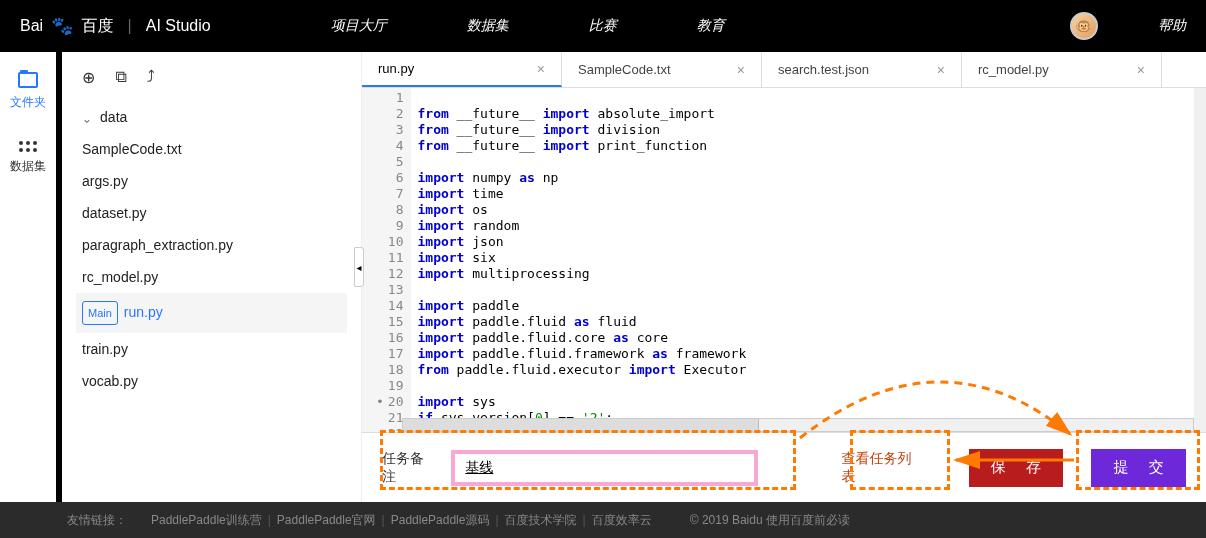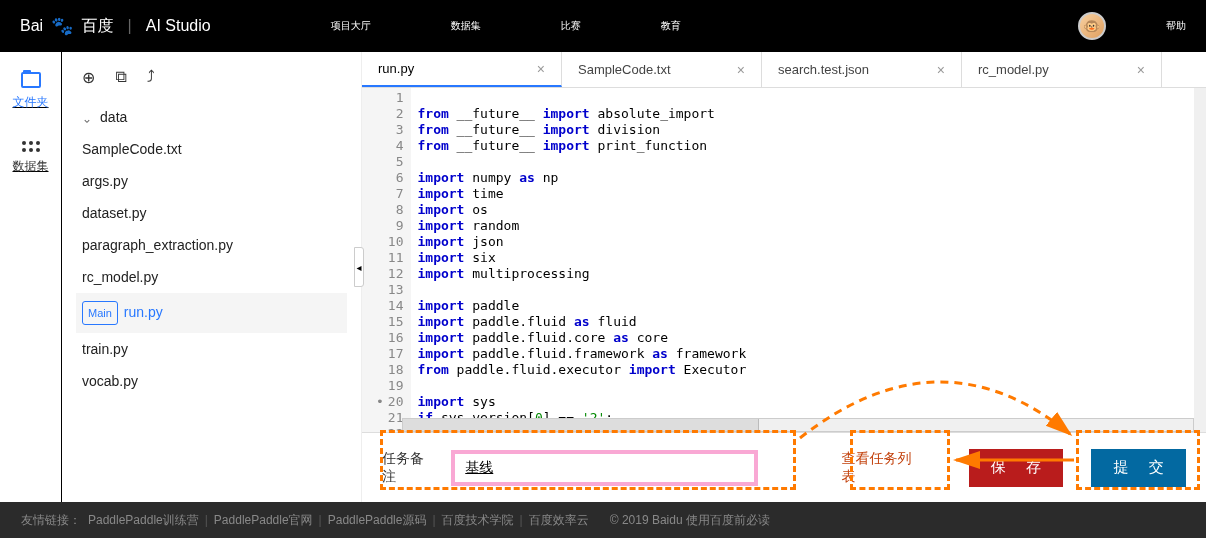--- a/index.html
+++ b/index.html
@@ -3,27 +3,27 @@
 <meta charset="utf-8">
 <style>
   * { box-sizing: border-box; margin: 0; padding: 0; }
   body { font-family: Arial, "Microsoft YaHei", sans-serif; font-size: 13px; background: #fff; width: 1206px; height: 538px; overflow: hidden; position: relative; }
   
   .header { background: #000; height: 52px; display: flex; align-items: center; padding: 0 20px; color: #fff; }
   .logo { display: flex; align-items: center; gap: 8px; font-size: 16px; font-weight: 500; }
   .paw { font-size: 18px; }
   .divider { margin: 0 6px; color: #666; }
   .nav { display: flex; gap: 80px; margin-left: 120px; }
-  .nav-item { color: #fff; font-size: 10px; cursor: pointer; }
+  .nav-item { color: #fff; font-size: 14px; cursor: pointer; font-style: italic; }
   .header-right { margin-left: auto; display: flex; align-items: center; gap: 60px; }
   .avatar { width: 28px; height: 28px; border-radius: 50%; background: linear-gradient(135deg,#f8d0a0,#e0a060); border: 2px solid #ccc; display: flex; align-items: center; justify-content: center; font-size: 14px; }
   
   .main { display: flex; height: 450px; }
   
-  .sidebar-narrow { width: 62px; border-right: 1px solid #000000; display: flex; flex-direction: column; align-items: center; padding-top: 20px; gap: 30px; text-decoration: underline; }
+  .sidebar-narrow { width: 62px; border-right: 6px solid #000000; display: flex; flex-direction: column; align-items: center; padding-top: 20px; gap: 30px; }
   .sb-item { display: flex; flex-direction: column; align-items: center; gap: 6px; cursor: pointer; font-size: 12px; color: #333; }
   .sb-item.active { color: #2878ff; }
   .sb-icon { width: 20px; height: 16px; border: 2px solid currentColor; border-radius: 2px; position: relative; }
   .sb-icon.folder::before { content:''; position:absolute; top:-4px; left:0; width:8px; height:3px; background: currentColor; border-radius:1px 1px 0 0; }
   .dots { display:grid; grid-template-columns: repeat(3,4px); gap:3px; }
   .dots span { width:4px; height:4px; border-radius:50%; background:#333; }
   
   .sidebar-files { width: 300px; border-right: 1px solid #eee; padding-top: 10px; }
   .file-toolbar { display: flex; gap: 20px; padding: 6px 20px 14px; color: #333; }
   .file-toolbar span { cursor: pointer; font-size: 16px; }
@@ -55,30 +55,30 @@
   .hscroll { position:absolute; bottom:0; left:40px; right:12px; height:14px; background:#f0f0f0; border:1px solid #ccc; }
   .hscroll-thumb { position:absolute; left:0; top:0; height:100%; width:45%; background:#ddd; border-right:1px solid #bbb; }
   .vscroll { position:absolute; top:36px; right:0; bottom:70px; width:12px; background:#f0f0f0; }
   
   .bottom-bar { height: 70px; border-top: 1px solid #ddd; display: flex; align-items: center; padding: 0 20px; gap: 14px; position: relative; }
   .task-label { font-size: 14px; color: #333; }
   .task-input { width: 310px; height: 36px; border: 4px solid #f9a8d4; padding: 0 10px; font-size: 14px; text-decoration: underline; }
   .link-tasks { color: #c2410c; font-size: 14px; cursor: pointer; margin-left: 70px; }
   .btn { width: 96px; height: 38px; border: none; font-size: 15px; cursor: pointer; letter-spacing: 8px; text-indent:8px; }
   .btn-save { background: #b91c1c; color: #fff; margin-left: 30px; }
-  .btn-submit { background: #0369a1; color: #fff; margin-left: 14px; }
+  .btn-submit { background: #6d28d9; color: #fff; margin-left: 14px; }
   
   .hl-box { position:absolute; border: 3px dashed #ff7a00; pointer-events: none; }
   .hl1 { left: 380px; top: 430px; width: 416px; height: 60px; }
   .hl2 { left: 850px; top: 430px; width: 100px; height: 60px; }
   .hl3 { left: 1076px; top: 430px; width: 124px; height: 60px; }
   .arrow-svg { position:absolute; left:790px; top:348px; width:310px; height:140px; pointer-events:none; }
   .arrow2-svg { position:absolute; left:944px; top:448px; width:140px; height:30px; pointer-events:none; }
   
-  .footer { position:absolute; bottom:0; left:0; right:0; height:36px; background:#2b2b2b; color:#888; font-size:12px; display:flex; align-items:center; padding:0 21px; gap: 7px; }
+  .footer { position:absolute; bottom:0; left:0; right:0; height:36px; background:#2b2b2b; color:#888; font-size:12px; display:flex; align-items:center; padding:0 67px; gap: 24px; }
   .footer a { color: #888; cursor:pointer; }
   .footer .sep { color: #555; margin: 0 6px; }
   .footer .copy { margin-left: 14px; }
 </style>
 </head>
 <body>
 
 <div class="header">
   <div class="logo">
     <span>Bai</span>

